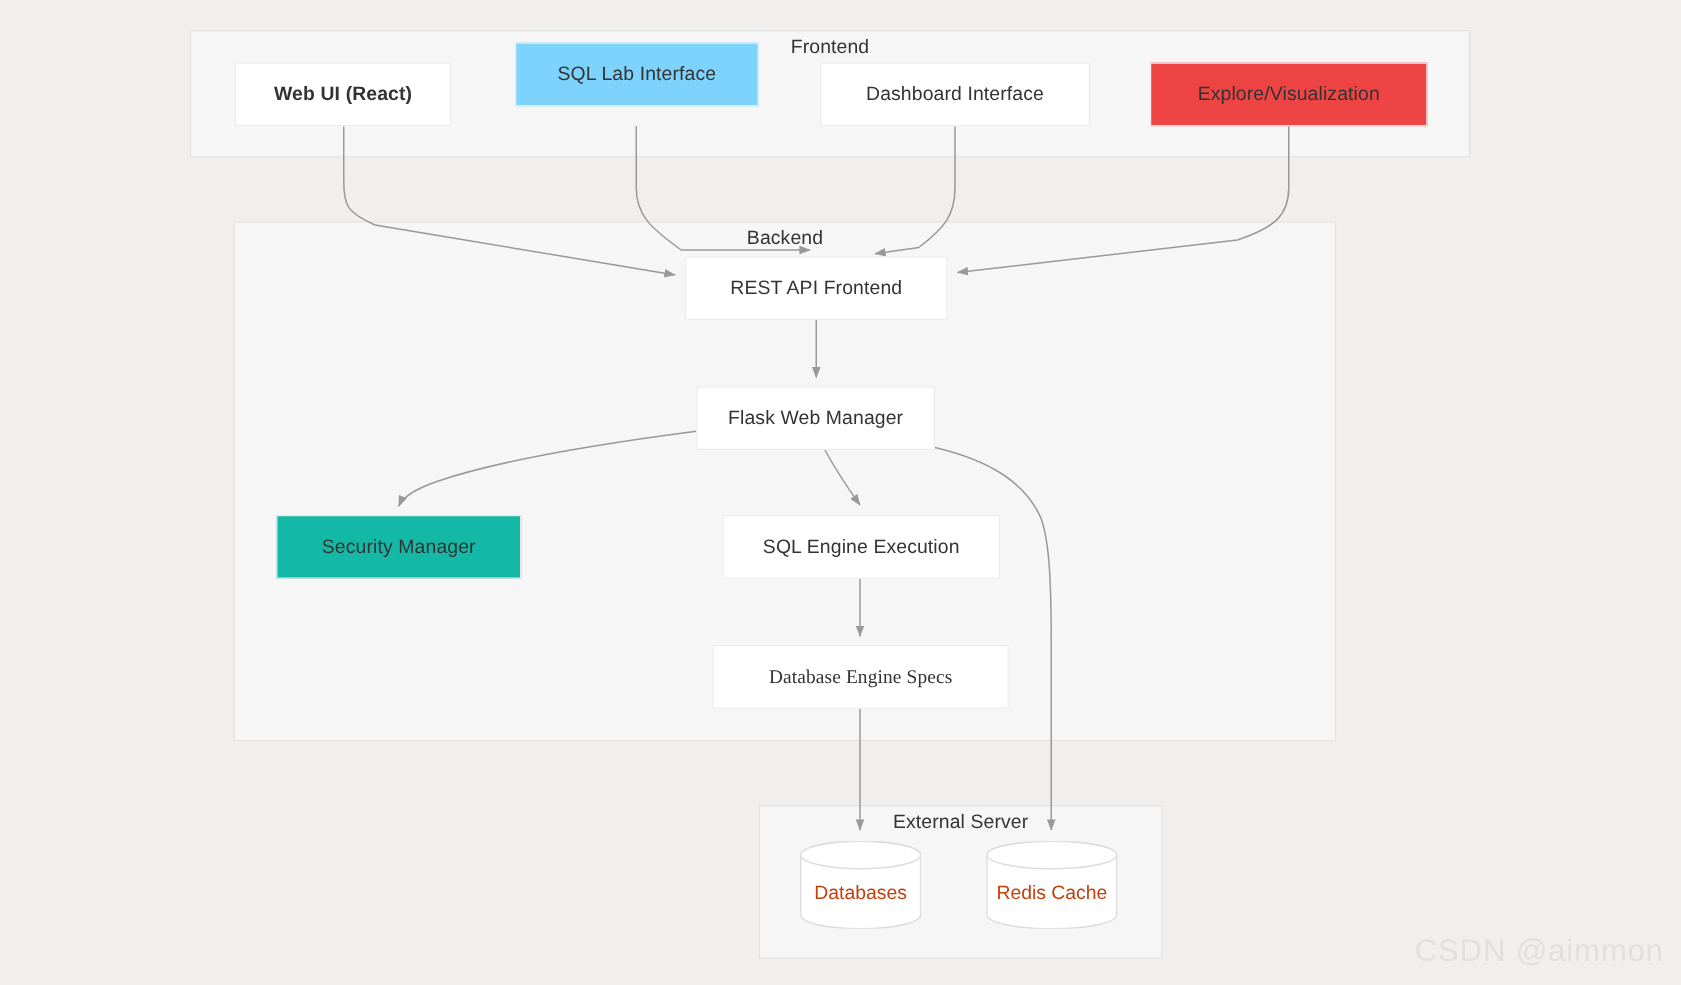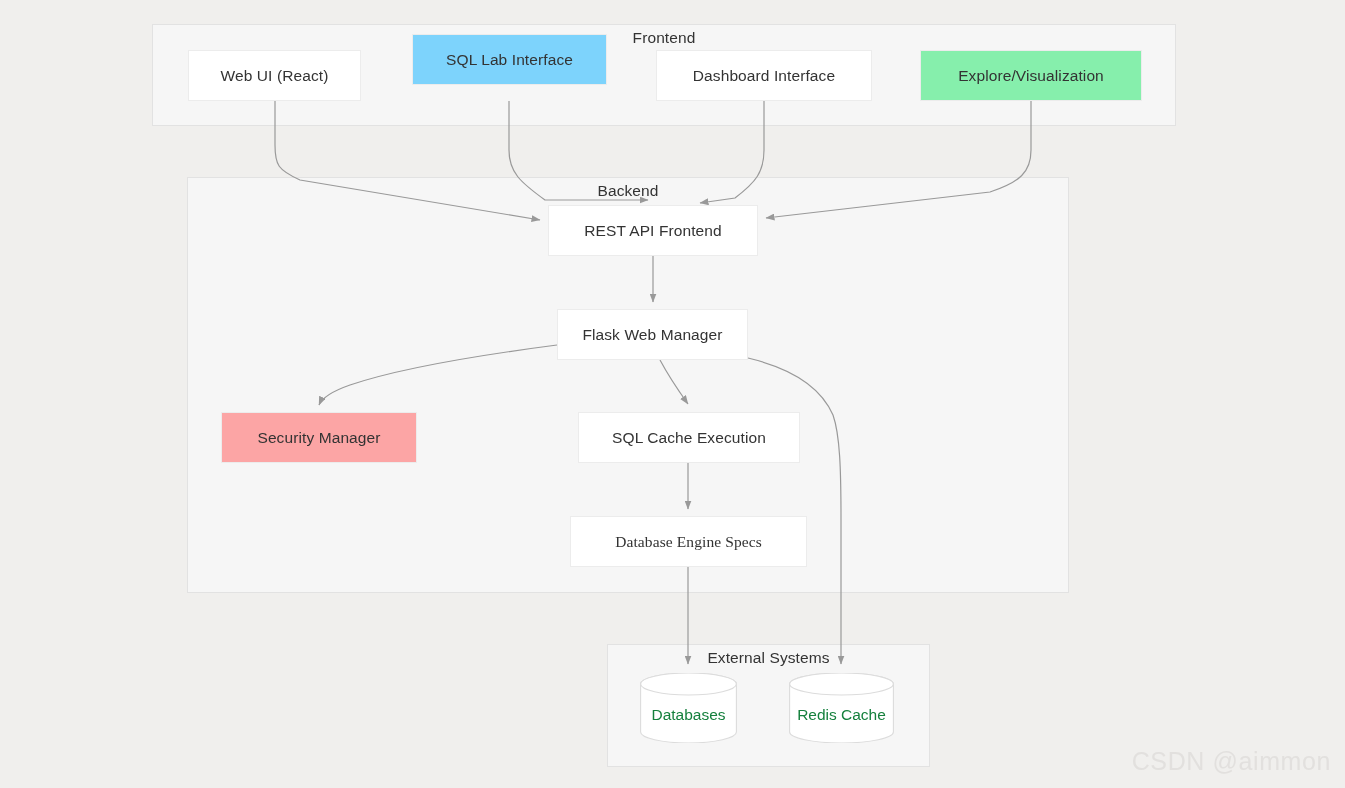--- a/index.html
+++ b/index.html
@@ -49,21 +49,21 @@
     position: absolute;
     display: flex;
     align-items: center;
     justify-content: center;
   }
   .db-node svg { position: absolute; left: 0; top: 0; }
   .db-label {
     position: relative;
     z-index: 2;
     font-size: 15.5px;
-    color: #15803d;
+    color: #c2410c;
     padding-top: 14px;
     white-space: nowrap;
   }
   #edges {
     position: absolute;
     left: 0; top: 0;
     width: 1345px;
     height: 788px;
     pointer-events: none;
   }
@@ -87,21 +87,21 @@
 
 <div id="canvas">
 
   <div class="cluster" id="cluster-frontend" style="left: 152px; top: 24px; width: 1024px; height: 102px; background: rgb(246, 246, 246); border-color: rgb(226, 226, 226);">
     <div class="cluster-label">Frontend</div>
   </div>
   <div class="cluster" id="cluster-backend" style="left: 187px; top: 177px; width: 882px; height: 416px; background: rgb(246, 246, 246); border-color: rgb(226, 226, 226);">
     <div class="cluster-label">Backend</div>
   </div>
   <div class="cluster" id="cluster-external" style="left: 607px; top: 644px; width: 323px; height: 123px; background: rgb(246, 246, 246); border-color: rgb(226, 226, 226);">
-    <div class="cluster-label">External Systems</div>
+    <div class="cluster-label">External Server</div>
   </div>
 
   <svg id="edges">
     <defs>
       <marker id="arrowhead" markerWidth="9" markerHeight="7" refX="8.5" refY="3.5" orient="auto" markerUnits="userSpaceOnUse">
         <path d="M 0 0 L 9 3.5 L 0 7 z" fill="#999999"></path>
       </marker>
     </defs>
     <g id="edge-group">
         <path d="M 275,101 L 275,145 C 275,165 278,170 300,180 L 540,220" class="edge-path" stroke="#999999" marker-end="url(#arrowhead)"></path>
@@ -111,43 +111,43 @@
         <path d="M 653,256 L 653,302" class="edge-path" stroke="#999999" marker-end="url(#arrowhead)"></path>
         <path d="M 557,345 C 480,355 400,368 350,385 C 330,392 322,398 319,405" class="edge-path" stroke="#999999" marker-end="url(#arrowhead)"></path>
         <path d="M 660,360 C 668,375 678,390 688,404" class="edge-path" stroke="#999999" marker-end="url(#arrowhead)"></path>
         <path d="M 748,358 C 790,368 820,385 833,415 C 840,435 841,470 841,520 L 841,664" class="edge-path" stroke="#999999" marker-end="url(#arrowhead)"></path>
         <path d="M 688,463 L 688,509" class="edge-path" stroke="#999999" marker-end="url(#arrowhead)"></path>
         <path d="M 688,567 L 688,664" class="edge-path" stroke="#999999" marker-end="url(#arrowhead)"></path>
       </g>
   </svg>
 
   <div id="node-layer">
-      <div class="node" style="left: 188px; top: 50px; width: 173px; height: 51px; background: rgb(255, 255, 255); border-color: rgb(236, 236, 236);">
+      <div class="node" style="left: 188px; top: 50px; width: 173px; height: 51px; background: rgb(255, 255, 255); border-color: rgb(236, 236, 236); font-weight: bold;">
         <span>Web UI (React)</span>
       </div>
       <div class="node" style="left: 412px; top: 34px; width: 195px; height: 51px; background: #7dd3fc; border-color: rgb(236, 236, 236);">
         <span>SQL Lab Interface</span>
       </div>
       <div class="node" style="left: 656px; top: 50px; width: 216px; height: 51px; background: rgb(255, 255, 255); border-color: rgb(236, 236, 236);">
         <span>Dashboard Interface</span>
       </div>
-      <div class="node" style="left: 920px; top: 50px; width: 222px; height: 51px; background: #86efac; border-color: rgb(236, 236, 236);">
+      <div class="node" style="left: 920px; top: 50px; width: 222px; height: 51px; background: #ef4444; border-color: rgb(236, 236, 236);">
         <span>Explore/Visualization</span>
       </div>
       <div class="node" style="left: 548px; top: 205px; width: 210px; height: 51px; background: rgb(255, 255, 255); border-color: rgb(236, 236, 236);">
         <span>REST API Frontend</span>
       </div>
       <div class="node" style="left: 557px; top: 309px; width: 191px; height: 51px; background: rgb(255, 255, 255); border-color: rgb(236, 236, 236);">
         <span>Flask Web Manager</span>
       </div>
-      <div class="node" style="left: 221px; top: 412px; width: 196px; height: 51px; background: #fca5a5; border-color: rgb(236, 236, 236);">
+      <div class="node" style="left: 221px; top: 412px; width: 196px; height: 51px; background: #14b8a6; border-color: rgb(236, 236, 236);">
         <span>Security Manager</span>
       </div>
       <div class="node" style="left: 578px; top: 412px; width: 222px; height: 51px; background: rgb(255, 255, 255); border-color: rgb(236, 236, 236);">
-        <span>SQL Cache Execution</span>
+        <span>SQL Engine Execution</span>
       </div>
       <div class="node" style="left: 570px; top: 516px; width: 237px; height: 51px; background: rgb(255, 255, 255); border-color: rgb(236, 236, 236); font-family: Liberation Serif, serif;">
         <span>Database Engine Specs</span>
       </div>
       <div class="db-node" style="left: 640px; top: 673px; width: 97px; height: 70px;">
         <svg width="97" height="70">
           <path d="M 0.6,11 a 47.9,11 0 0 1 95.8,0 L 96.4,59 a 47.9,11 0 0 1 -95.8,0 Z" fill="#ffffff" stroke="#dcdcdc" stroke-width="1.1"></path>
           <ellipse cx="48.5" cy="11" rx="47.9" ry="11" fill="#ffffff" stroke="#dcdcdc" stroke-width="1.1"></ellipse>
         </svg>
         <div class="db-label">Databases</div>

